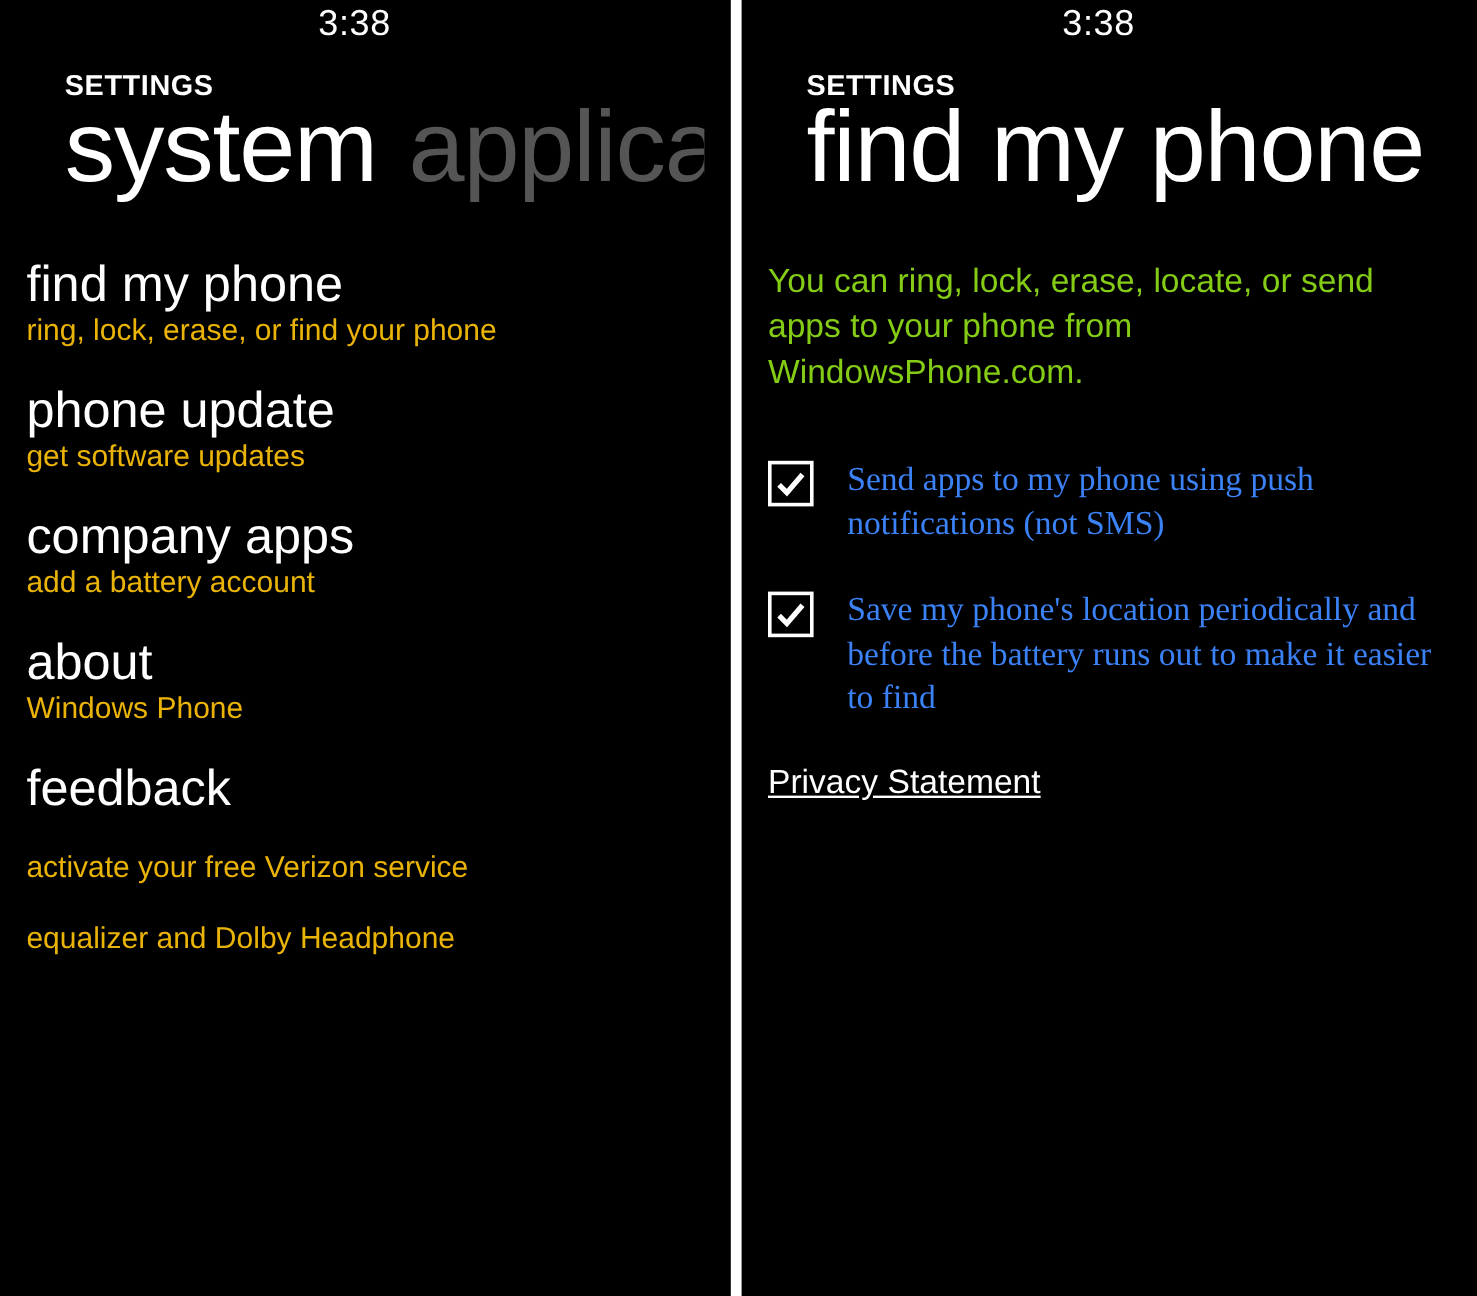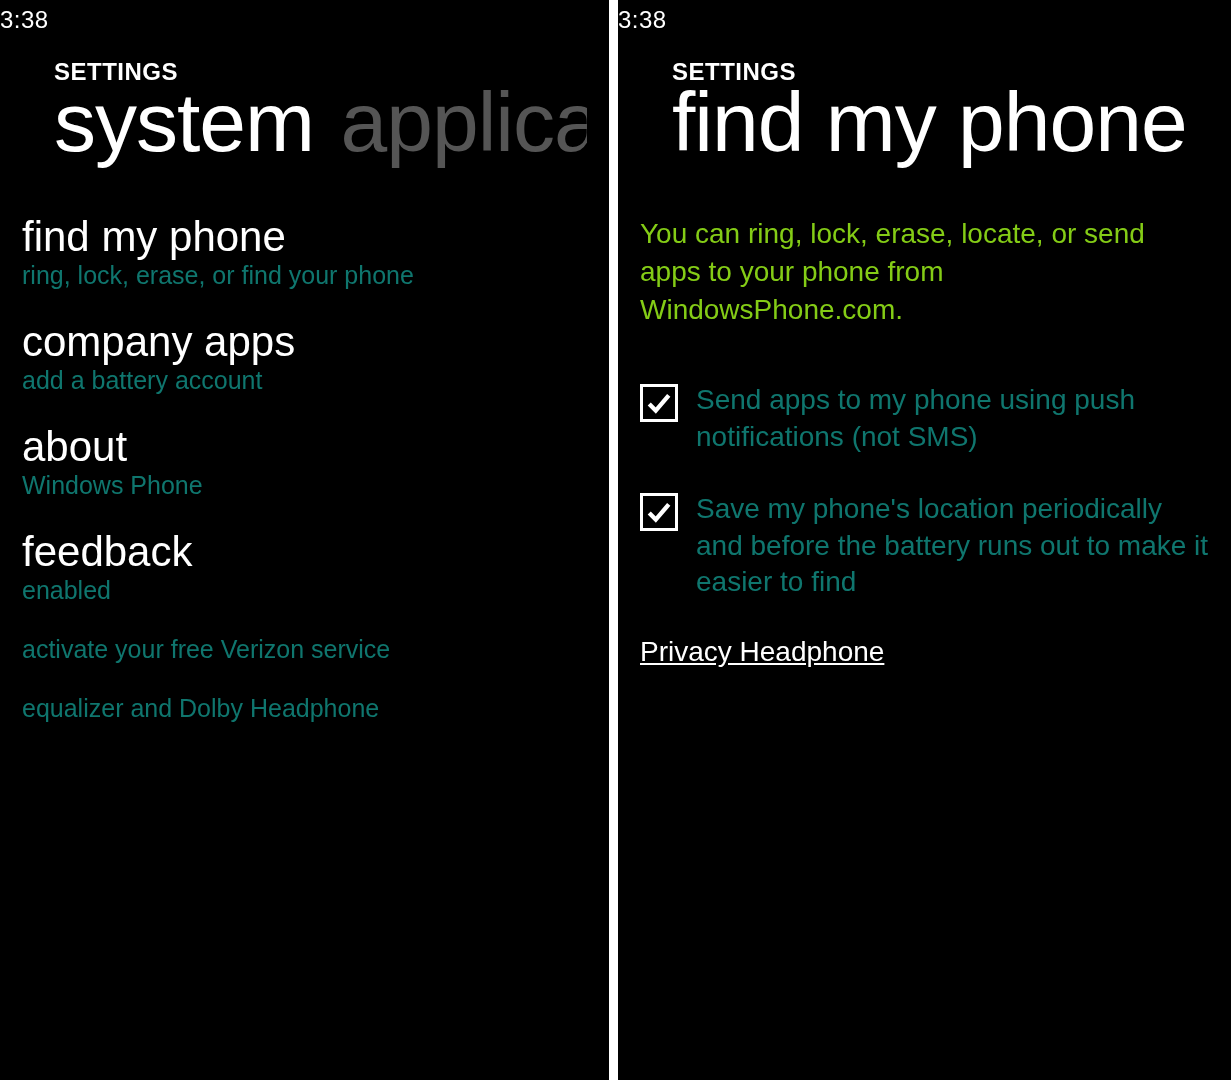--- a/index.html
+++ b/index.html
@@ -19,24 +19,24 @@
     height: 1080px;
     overflow: hidden;
     position: relative;
   }
   .screen-left  { width: 609px; }
   .screen-right { width: 613px; }
 
   .statusbar {
     height: 40px;
     display: flex;
-    justify-content: flex-start;
+    justify-content: center;
     align-items: center;
     padding-right: 18px;
-    font-size: 24px;
+    font-size: 30px;
     font-weight: 400;
     letter-spacing: 0.5px;
   }
 
   .header {
     padding: 18px 22px 0 22px;
     margin-left: 32px;
   }
   .app-title {
     font-size: 24px;
@@ -70,21 +70,21 @@
   .list-item { margin-bottom: 30px; }
   .item-title {
     font-size: 42px;
     font-weight: 300;
     line-height: 1.05;
     color: #fff;
   }
   .item-sub {
     font-size: 25px;
     font-weight: 400;
-    color: #0f766e;
+    color: #eab308;
     margin-top: 2px;
   }
 
   .body-text {
     font-size: 28px;
     line-height: 1.35;
     color: #84cc16;
     padding: 0 22px;
     margin-bottom: 54px;
   }
@@ -101,22 +101,23 @@
     flex: 0 0 38px;
     display: flex;
     align-items: center;
     justify-content: center;
     margin-top: 2px;
   }
   .checkbox svg { width: 26px; height: 26px; }
   .check-label {
     font-size: 28px;
     line-height: 1.3;
-    margin-left: 18px;
-    color: #0f766e;
+    margin-left: 28px;
+    color: #3b82f6;
+    font-family: Liberation Serif, serif;
   }
 
   .link {
     padding: 0 22px;
     margin-top: 24px;
   }
   .link a {
     color: #fff;
     font-size: 28px;
     text-decoration: underline;
@@ -141,30 +142,33 @@
       <span class="inactive">applicat</span>
     </div>
   </div>
 
   <div class="list clip">
     <div class="list-item">
       <div class="item-title">find my phone</div>
       <div class="item-sub">ring, lock, erase, or find your phone</div>
     </div>
     <div class="list-item">
+      <div class="item-title">phone update</div>
+      <div class="item-sub">get software updates</div>
+    </div>
+    <div class="list-item">
       <div class="item-title">company apps</div>
       <div class="item-sub">add a battery account</div>
     </div>
     <div class="list-item">
       <div class="item-title">about</div>
       <div class="item-sub">Windows Phone</div>
     </div>
     <div class="list-item">
       <div class="item-title">feedback</div>
-      <div class="item-sub">enabled</div>
     </div>
     <div class="list-item">
       <div class="item-sub">activate your free Verizon service</div>
     </div>
     <div class="list-item">
       <div class="item-sub">equalizer and Dolby Headphone</div>
     </div>
   </div>
 </div>
 
@@ -192,15 +196,15 @@
   <div class="check-row">
     <div class="checkbox">
       <svg viewBox="0 0 24 24">
           <polyline points="3,13 9,19 21,5" fill="none" stroke="#fff" stroke-width="4"></polyline>
         </svg>
     </div>
     <div class="check-label">Save my phone's location periodically and before the battery runs out to make it easier to find</div>
   </div>
 
   <div class="link">
-    <a href="#">Privacy Headphone</a>
+    <a href="#">Privacy Statement</a>
   </div>
 </div>
 
 </body></html>

